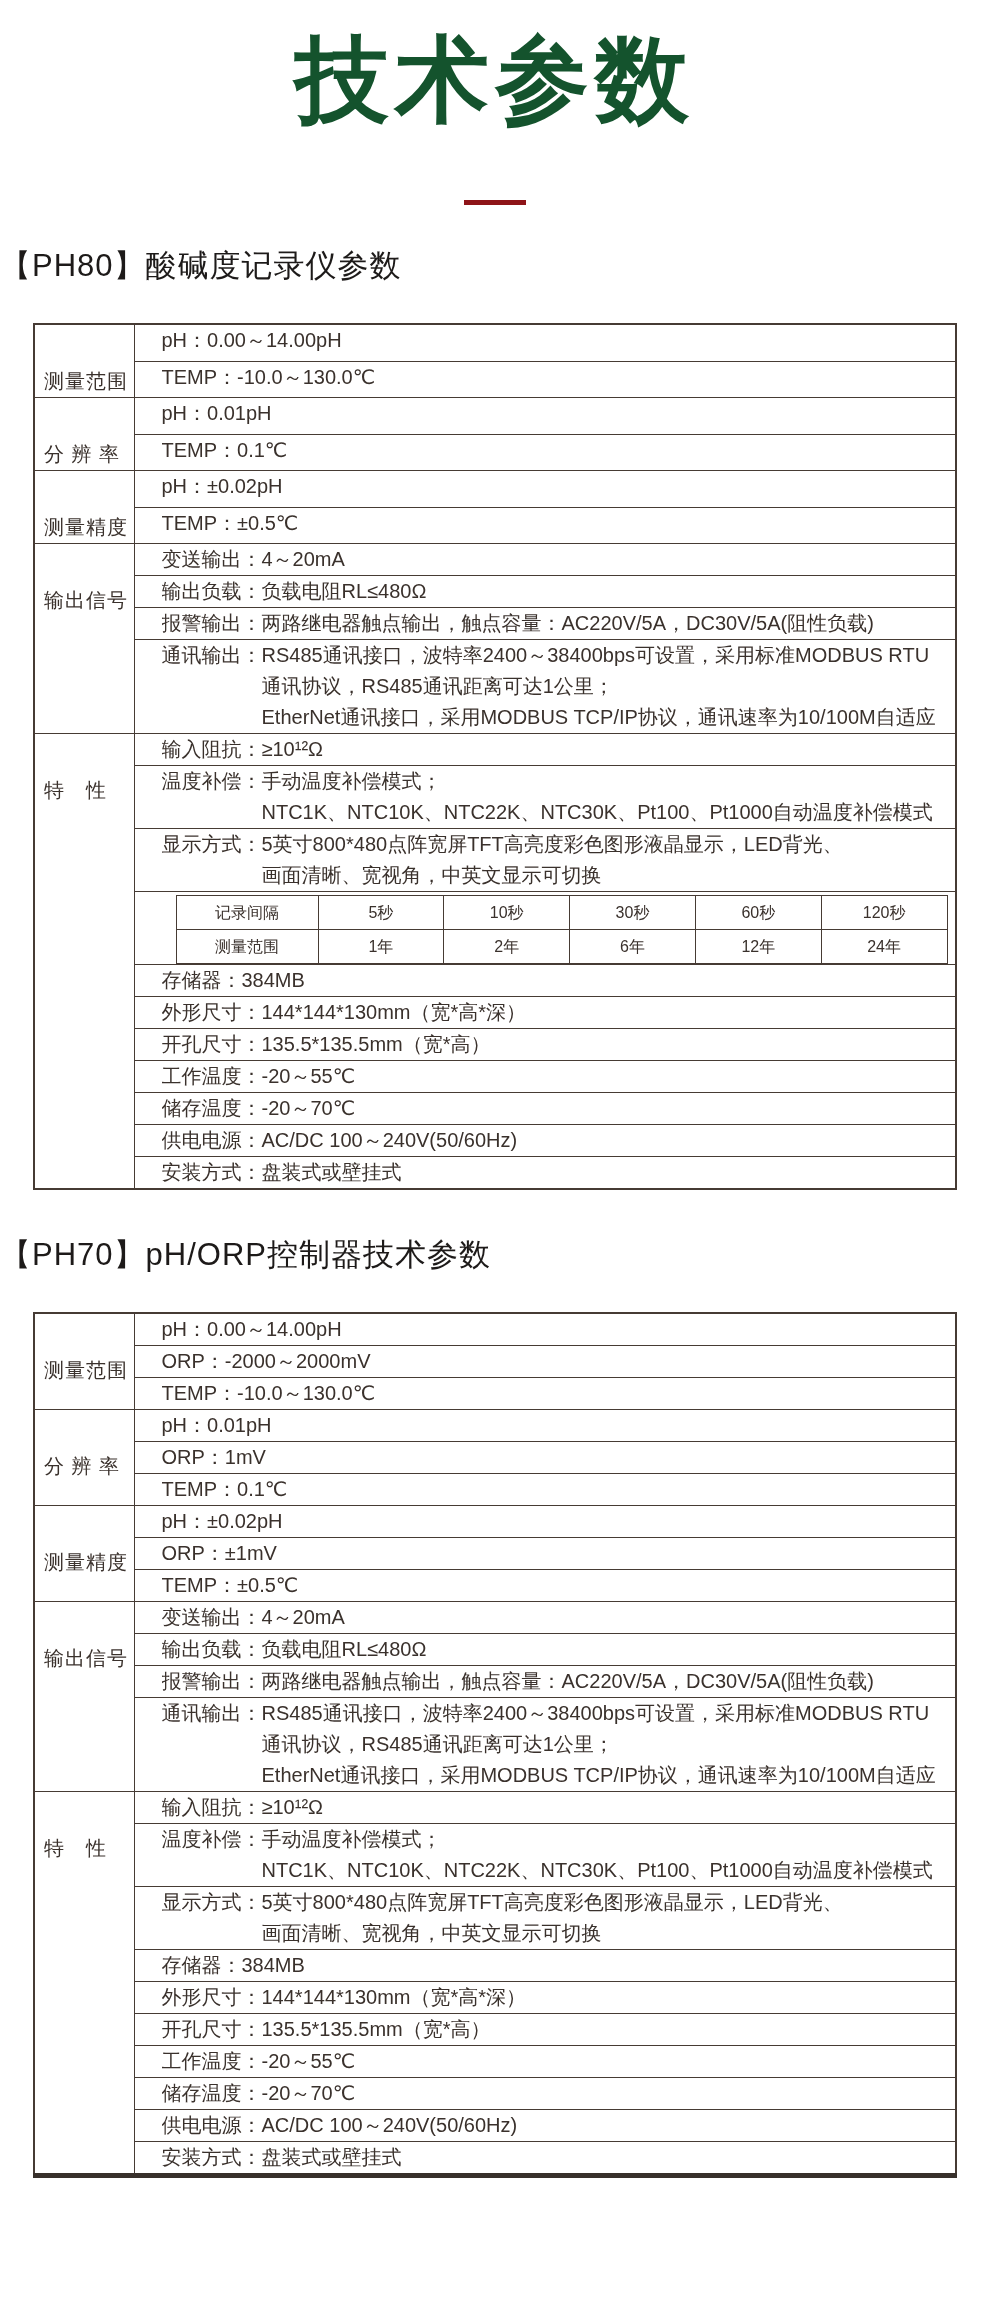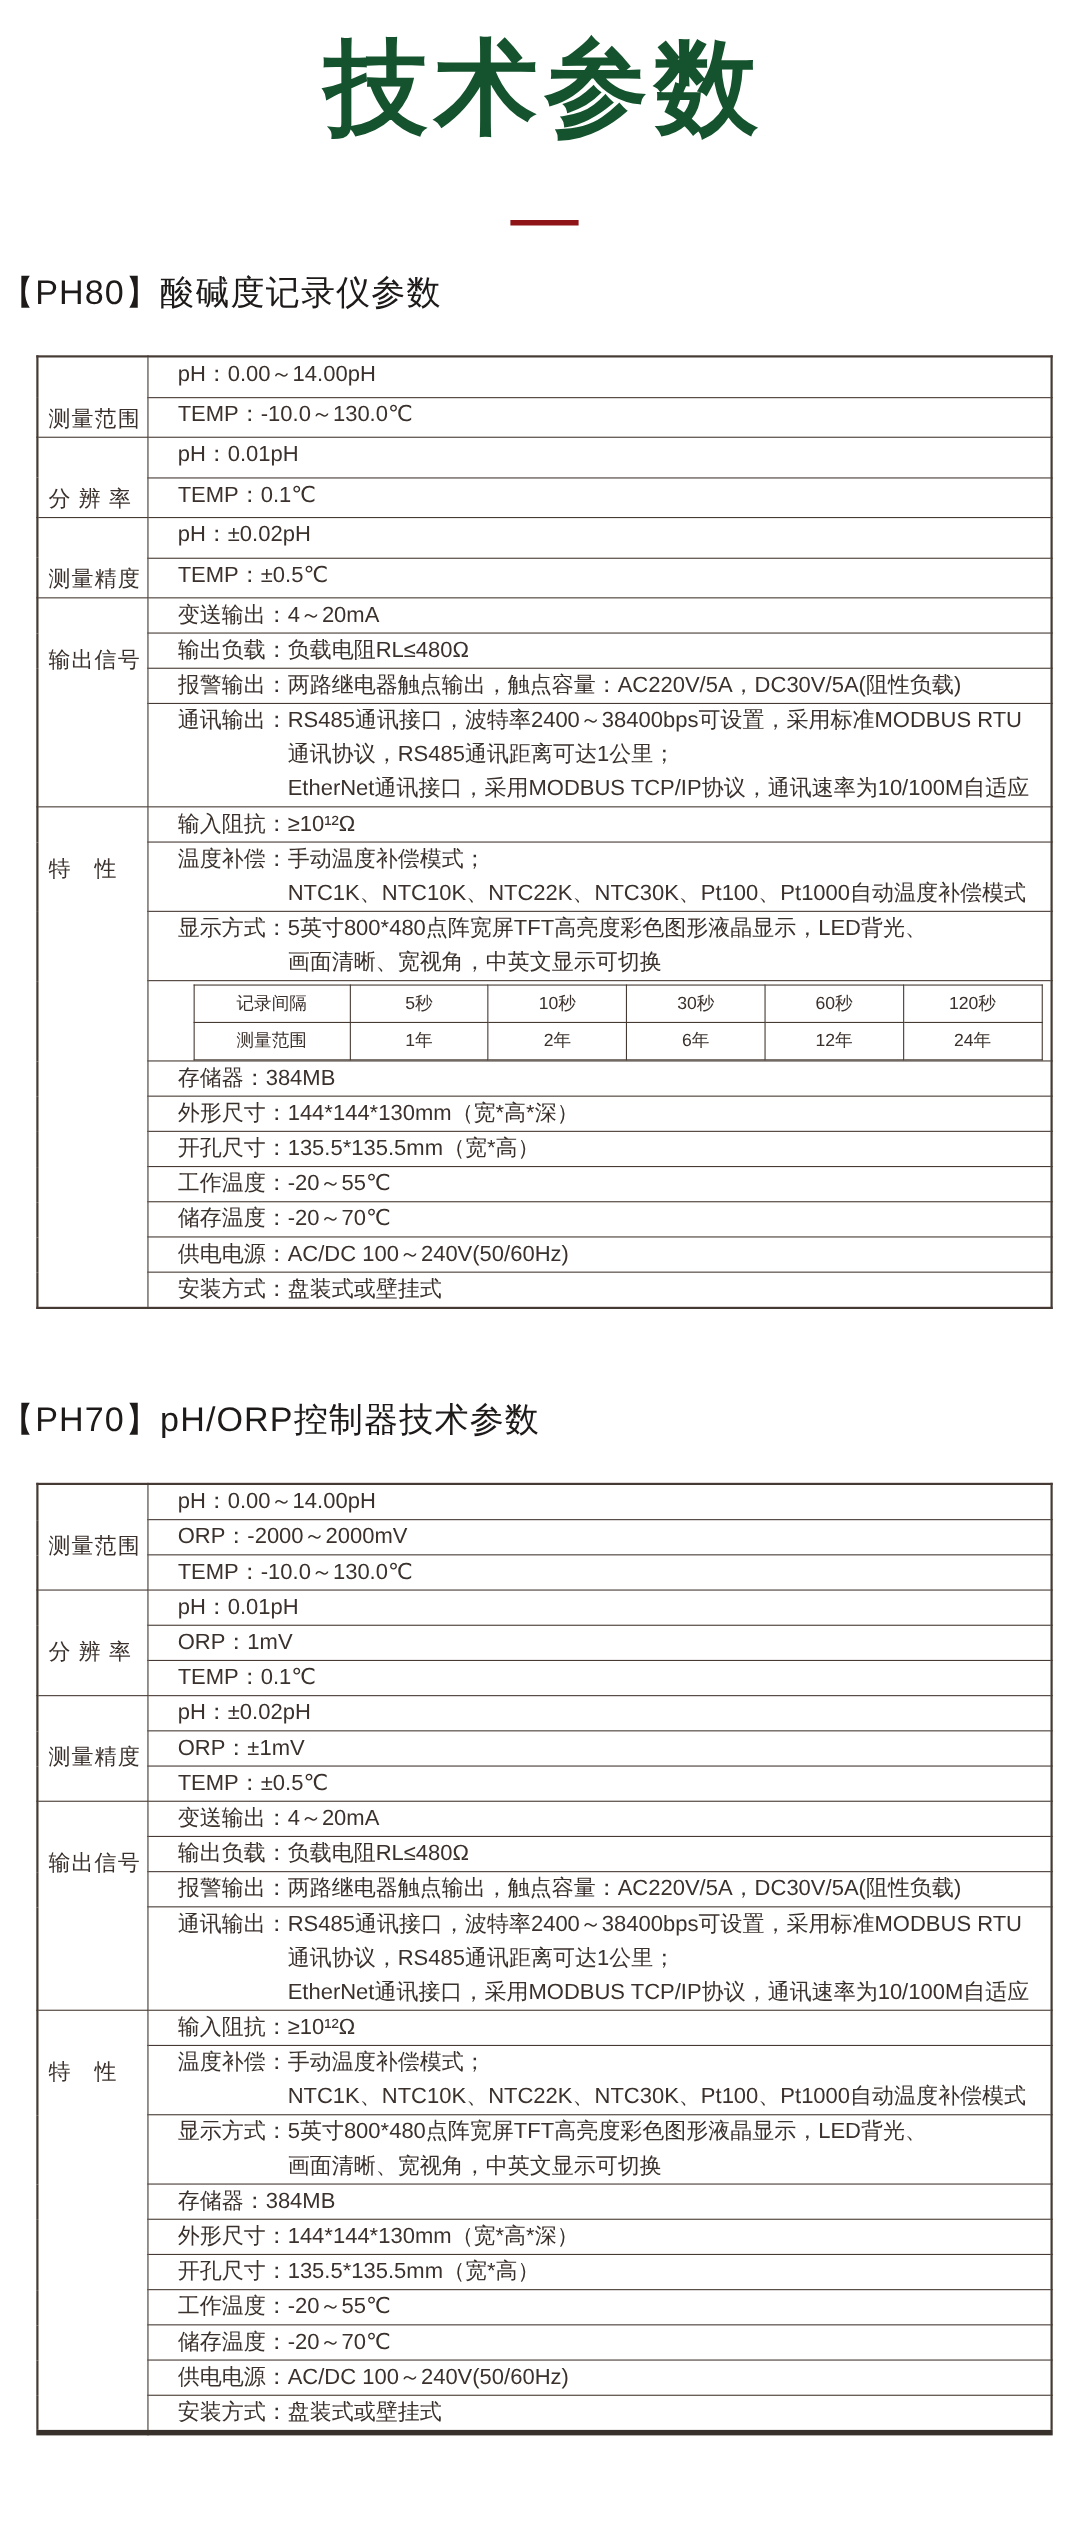--- a/index.html
+++ b/index.html
@@ -30,21 +30,21 @@
 
   
   .section-heading{
     text-align:left;
     font-size:31px;
     font-weight:400;
     color:#1d1a19;
     margin:40px 0 36px 0;
     letter-spacing:1px;
   }
-  .section-heading.second{margin-top:80px;}
+  .section-heading.second{margin-top:44px;}
 
   
   .spec-table{
     width:924px;
     margin:0 auto;
     border-collapse:collapse;
     table-layout:fixed;
     font-size:20px;
     color:#3a312c;
     border:2.5px solid #463b34;

